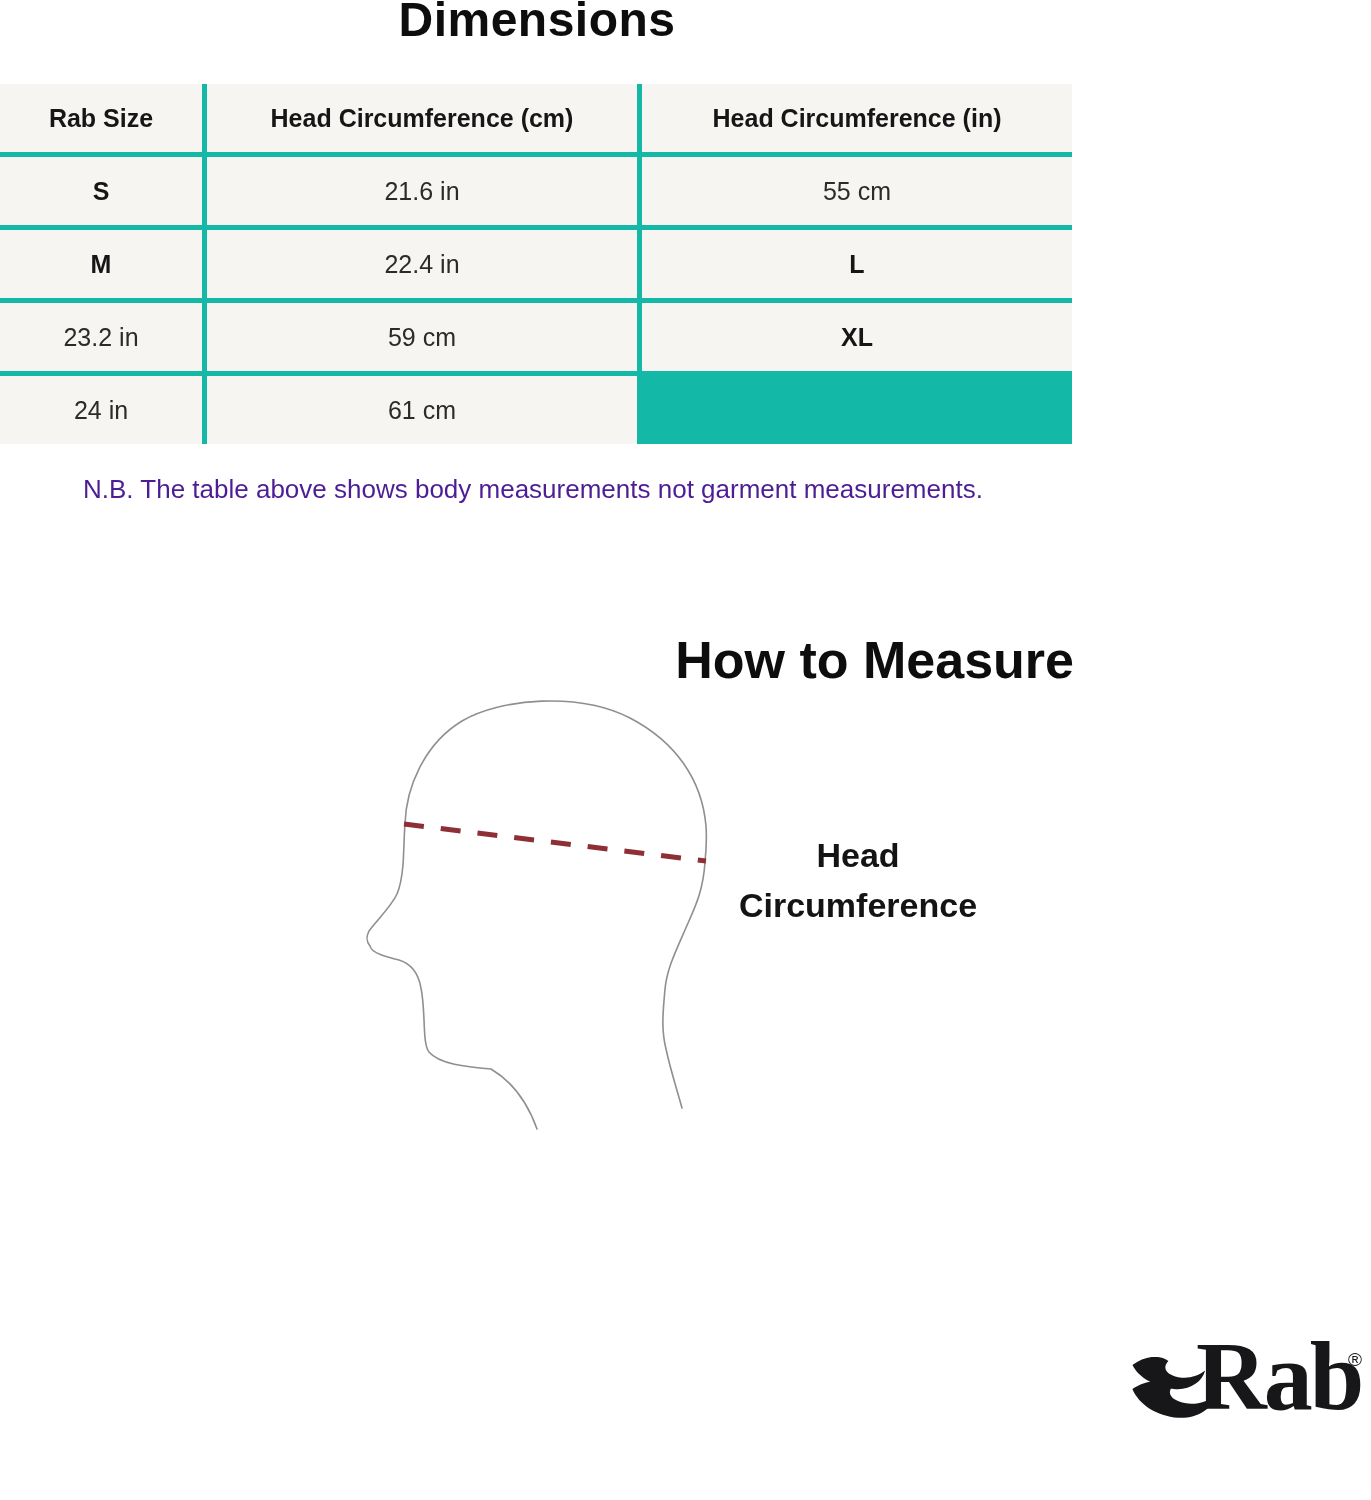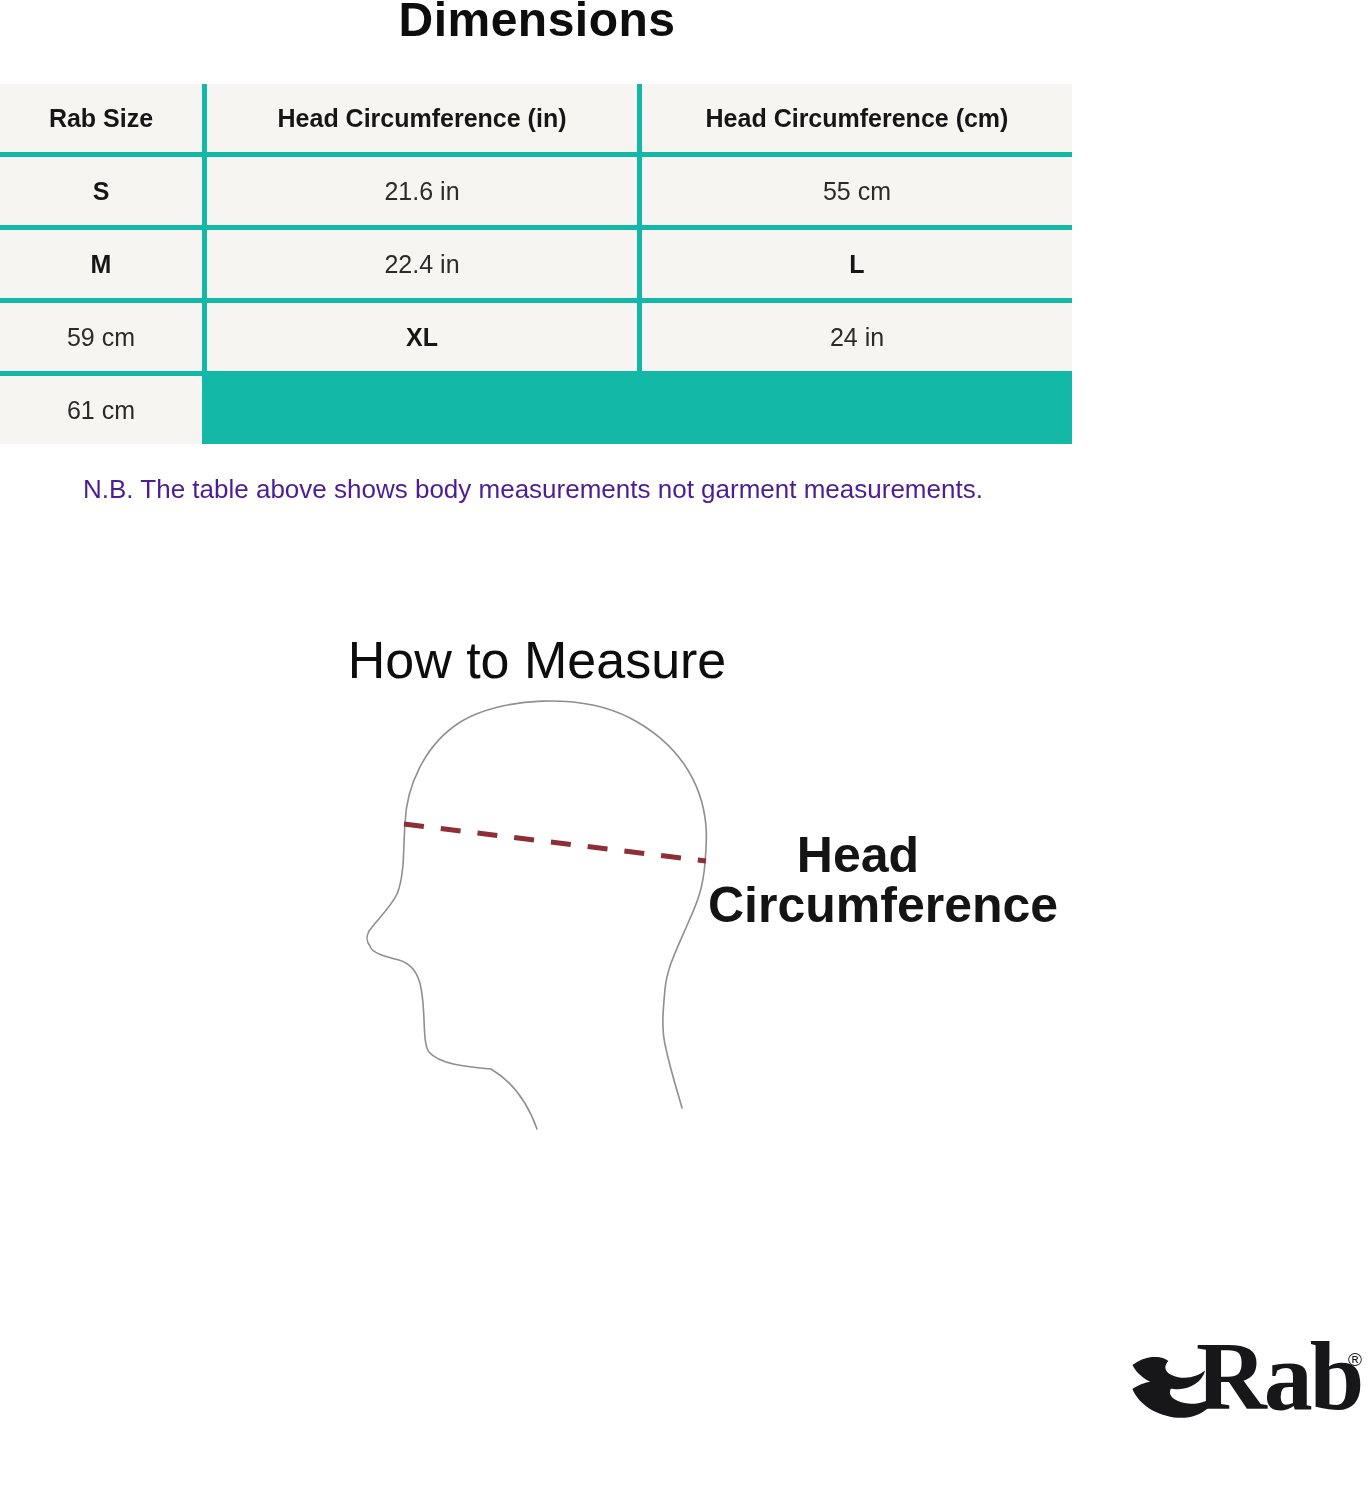--- a/index.html
+++ b/index.html
@@ -35,26 +35,26 @@
 
   
   .nb-note {
     position:absolute; left:83px; top:474px;
     font-size:26px; color:#4c1d95;
   }
 
   
   .htm-heading {
     position:absolute; left:0; top:630px; width:1074px;
-    text-align:center; font-size:52px; font-weight:400; color:#0d0d0d;
+    text-align:right; font-size:52px; font-weight:700; color:#0d0d0d;
   }
   .head-figure { position:absolute; left:340px; top:680px; width:460px; height:480px; }
   .hc-label {
     position:absolute; left:708px; top:830px; width:300px;
-    text-align:center; font-weight:700; font-size:50px; line-height:50px; color:#141414;
+    text-align:center; font-weight:700; font-size:34px; line-height:50px; color:#141414;
   }
   .figure-caption {
     position:absolute; left:260px; top:1152px; width:560px;
     text-align:center; font-size:23px; line-height:40px; color:#222;
   }
 
   
   .rab-logo { position:absolute; left:1120px; top:1345px; width:234px; height:150px; }
   .rab-bird { position:absolute; left:6px; top:12px; width:94px; height:74px; }
   .rab-wordmark {
@@ -78,31 +78,32 @@
 </style>
 </head>
 <body>
 
 <div id="page">
 
   <div class="dim-title">Dimensions</div>
 
   <div class="size-table">
     <div class="cell hdr">Rab Size</div>
+    <div class="cell hdr">Head Circumference (cm)</div>
     <div class="cell hdr">Head Circumference (in)</div>
-    <div class="cell hdr">Head Circumference (cm)</div>
 
     <div class="cell size-label">S</div>
     <div class="cell">21.6 in</div>
     <div class="cell">55 cm</div>
 
     <div class="cell size-label">M</div>
     <div class="cell">22.4 in</div>
 
     <div class="cell size-label">L</div>
+    <div class="cell">23.2 in</div>
     <div class="cell">59 cm</div>
 
     <div class="cell size-label">XL</div>
     <div class="cell">24 in</div>
     <div class="cell">61 cm</div>
   </div>
 
   <div class="nb-note">N.B. The table above shows body measurements not garment measurements.</div>
 
   <div class="htm-heading">How to Measure</div>

